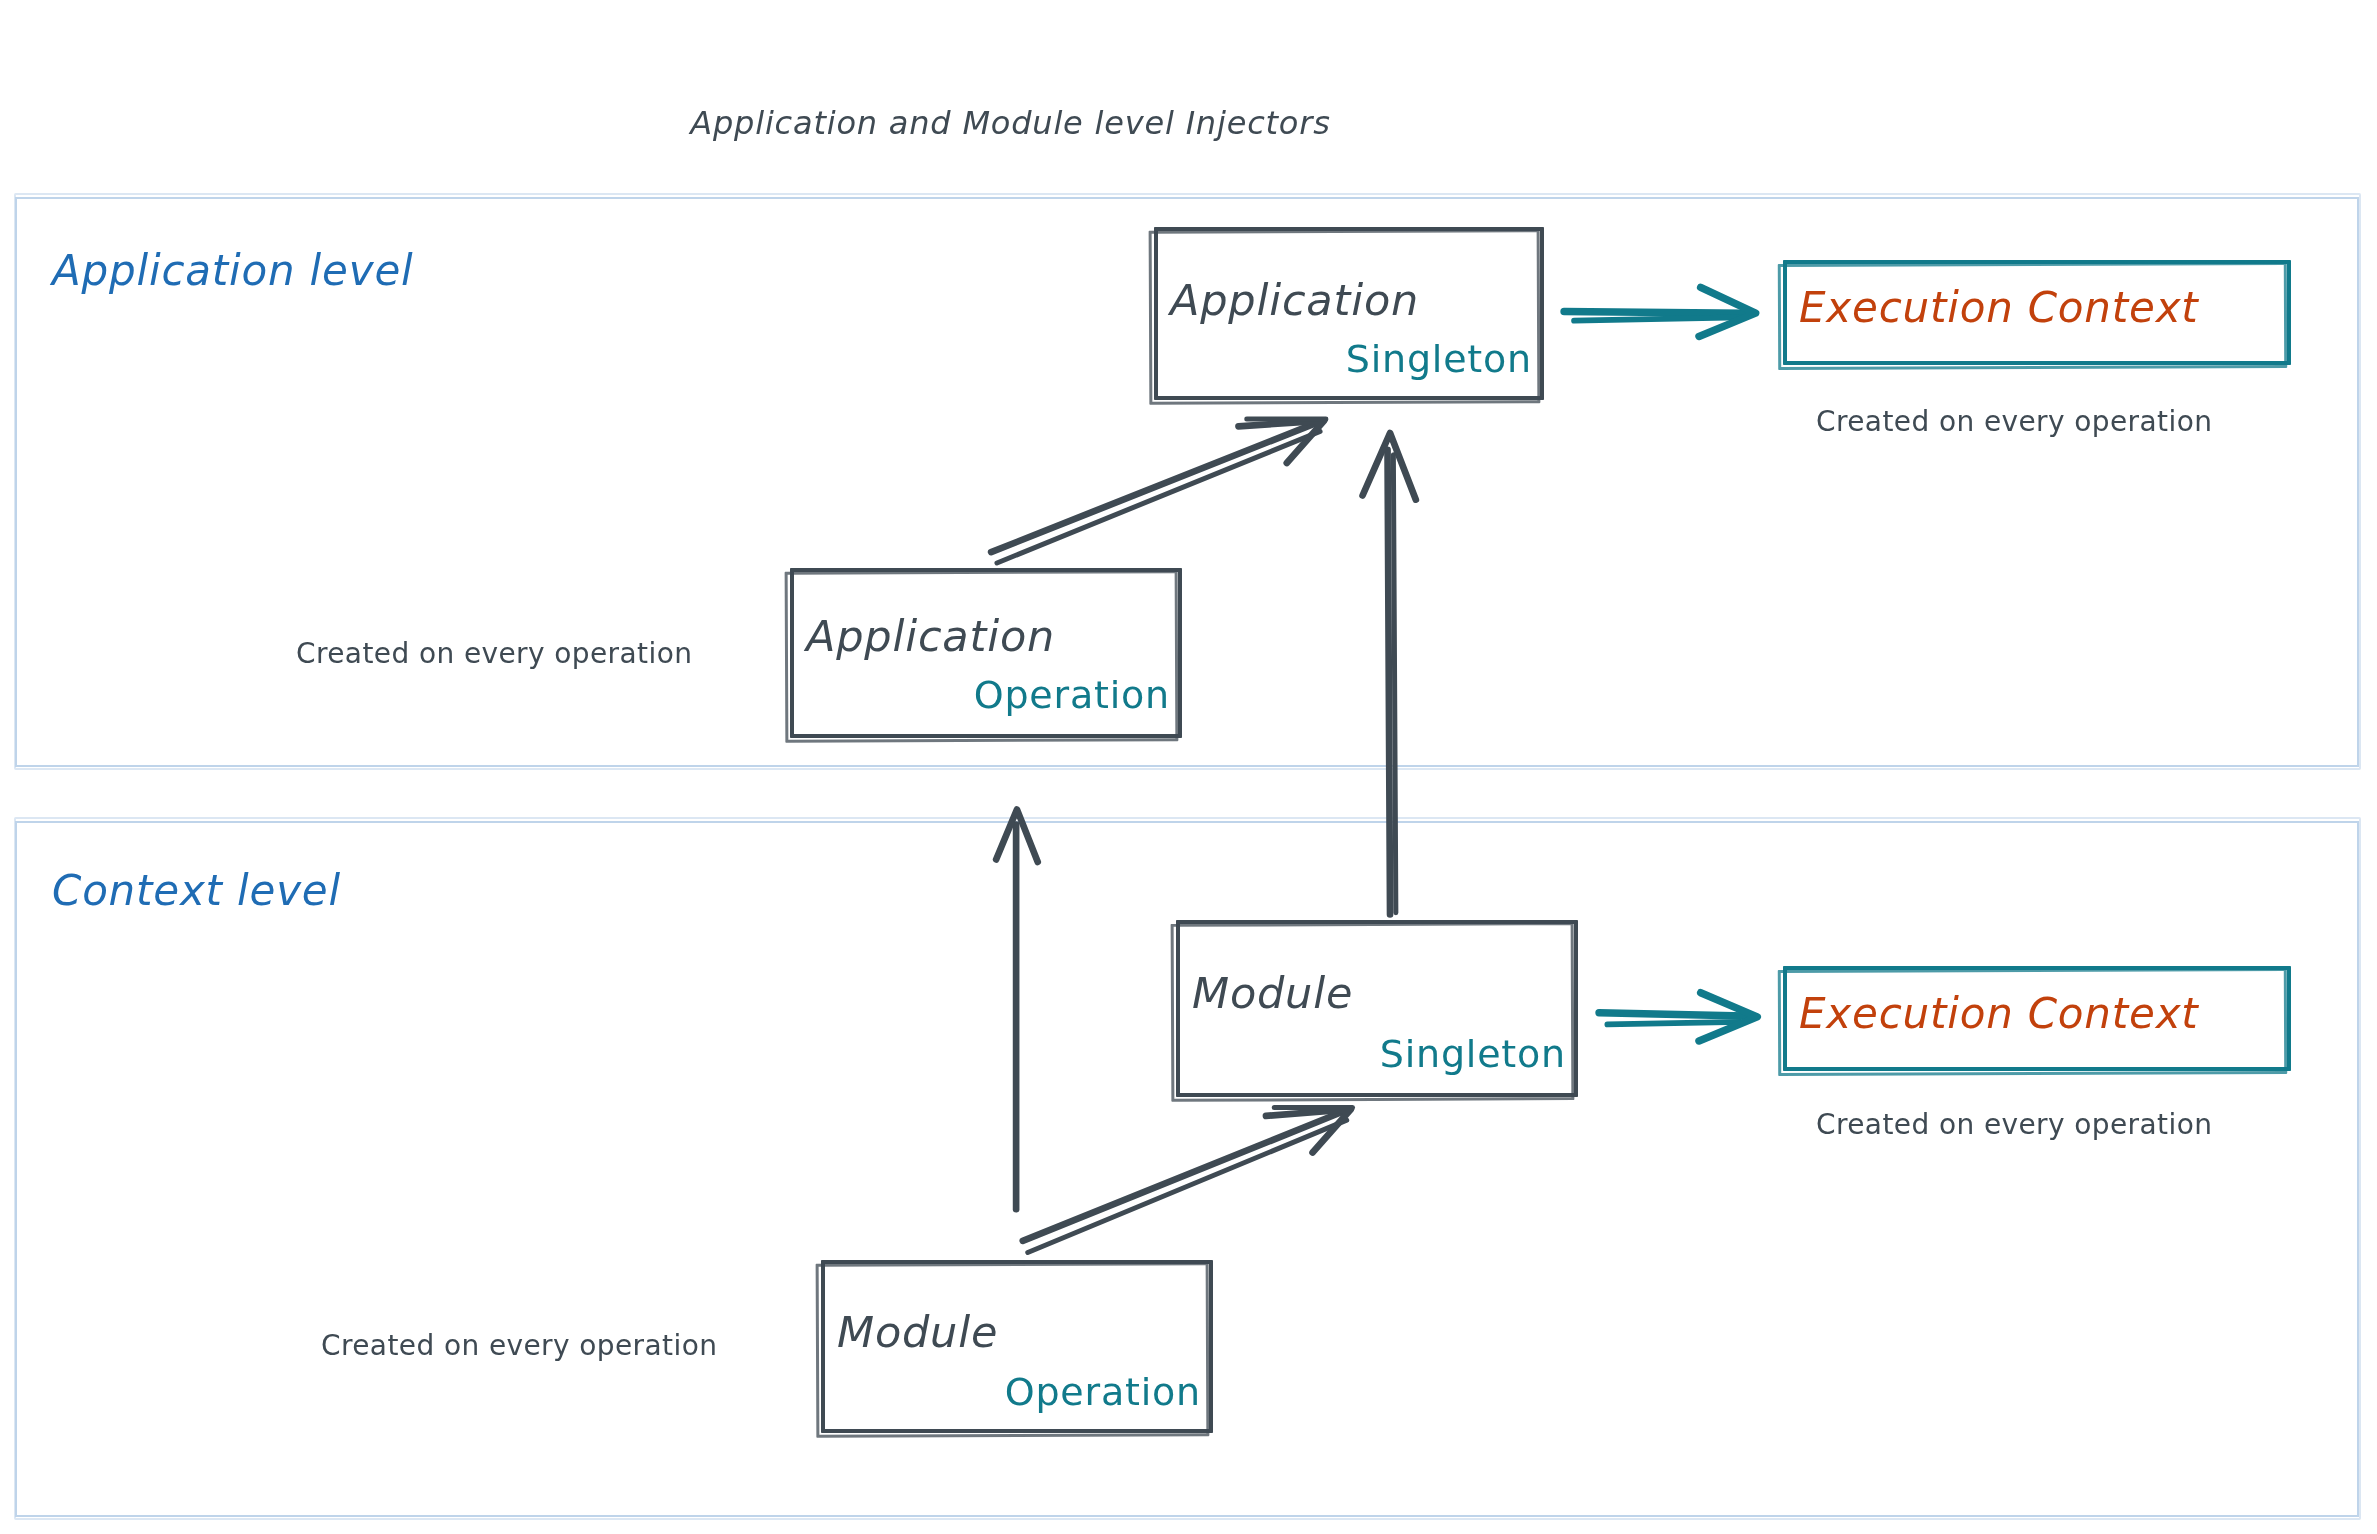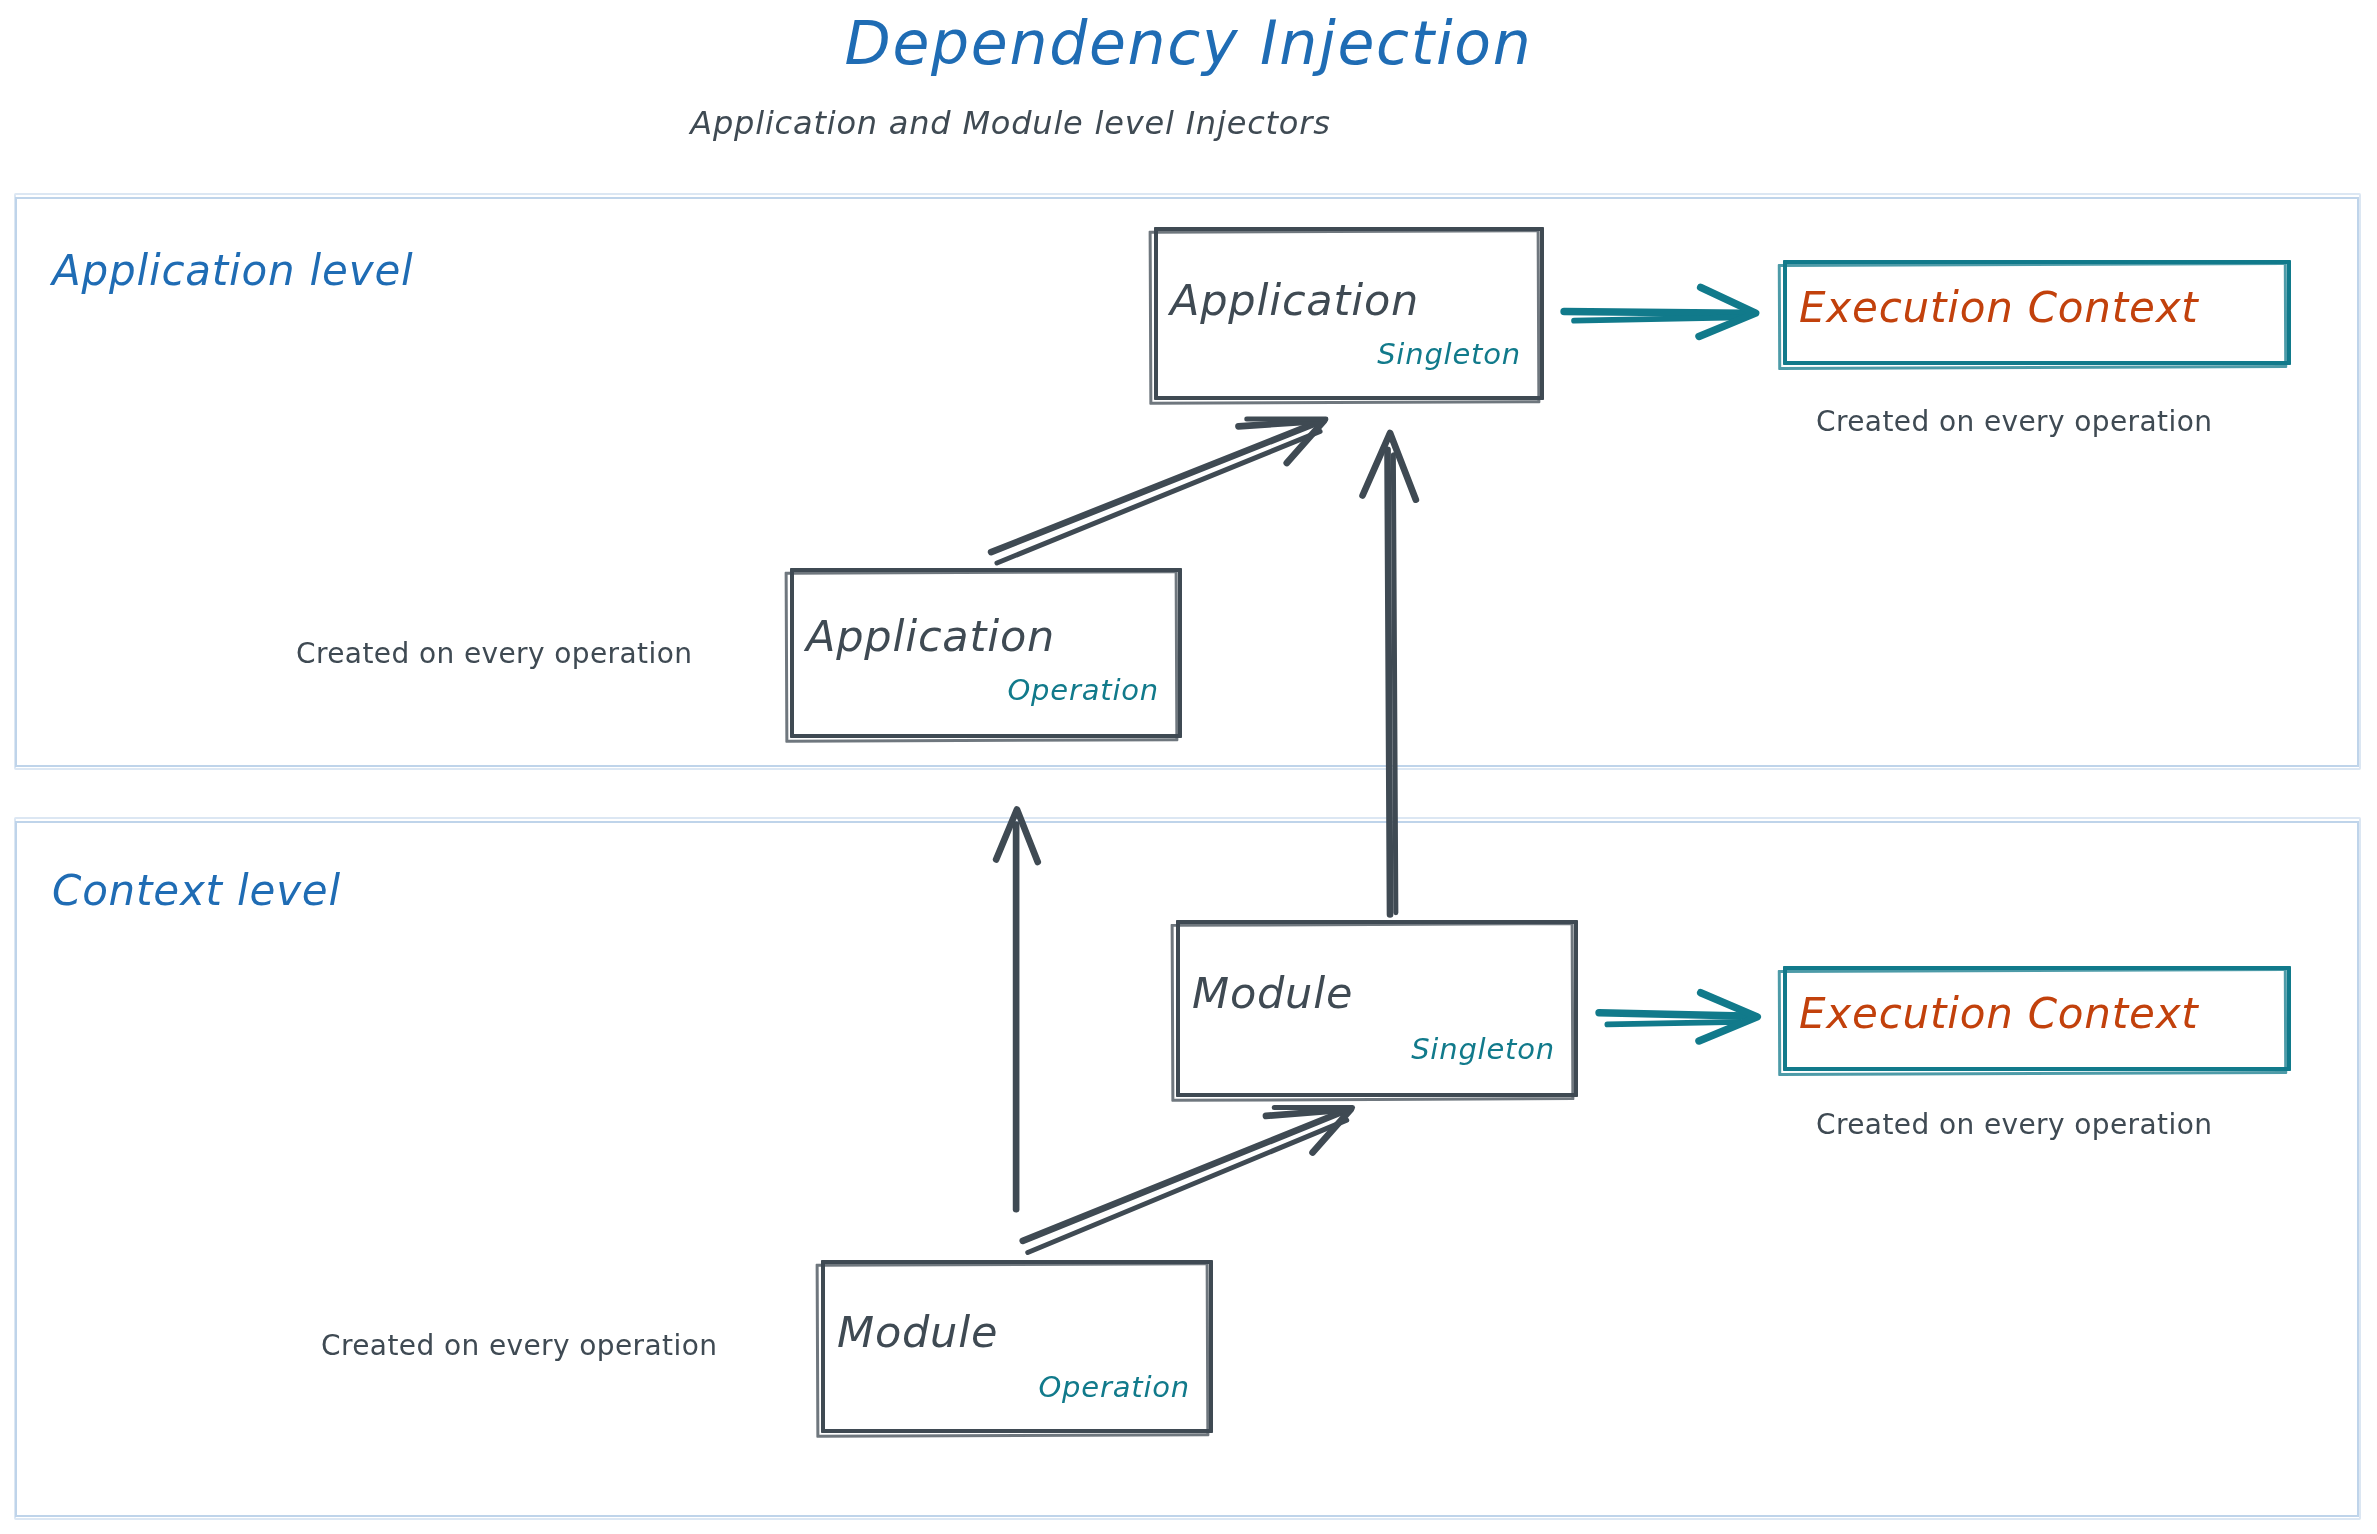--- a/index.html
+++ b/index.html
@@ -103,23 +103,22 @@
     font-style: italic;
     letter-spacing: 0.8px;
     color: #3f4a53;
     white-space: nowrap;
     padding-left: 16px;
   }
   .node.teal .node-title { color: #c2410c; }
 
   .node-scope {
     position: absolute;
-    right: 23px;
-    font-size: 29px;
-    font-style: italic;
+    right: 12px;
+    font-size: 38px;
     letter-spacing: 0.8px;
     color: #117a8b;
     white-space: nowrap;
   }
 
   
   #node-app-singleton  { left: 1154px; top: 227px;  width: 390px; height: 173px; }
   #node-app-singleton  .node-title { top: 48px; }
   #node-app-singleton  .node-scope { top: 110px; }
 
@@ -162,21 +161,20 @@
     pointer-events: none;
   }
   .ink  { stroke: #3f4a53; fill: none; stroke-linecap: round; stroke-linejoin: round; }
   .teal-ink { stroke: #117a8b; fill: none; stroke-linecap: round; stroke-linejoin: round; }
 </style>
 </head>
 <body>
 
 <div id="canvas">
 
-  <div id="diagram-title">Dependency Injection</div>
   <div id="diagram-subtitle">Application and Module level Injectors</div>
 
   <div class="panel" id="panel-application"></div>
   <div class="panel" id="panel-module"></div>
 
   <div class="panel-label" id="panel-label-application">Application level</div>
   <div class="panel-label" id="panel-label-module">Context level</div>
 
   <svg id="arrow-layer" viewBox="0 0 2854 1842" xmlns="http://www.w3.org/2000/svg">
 

